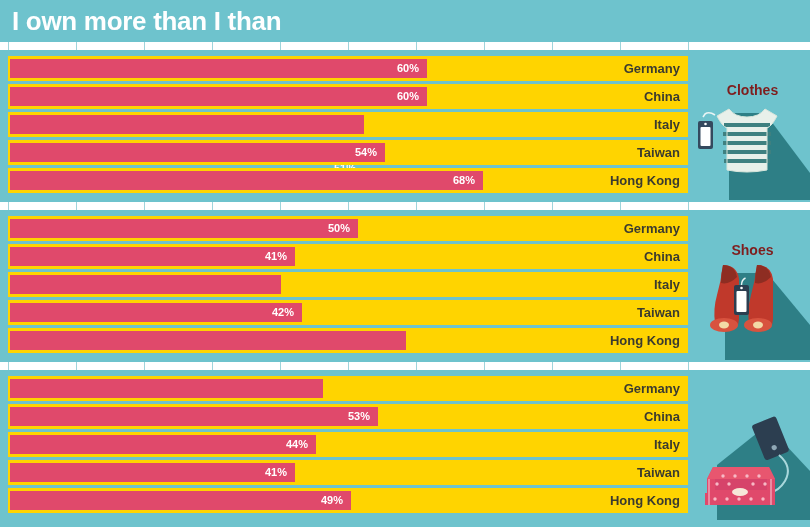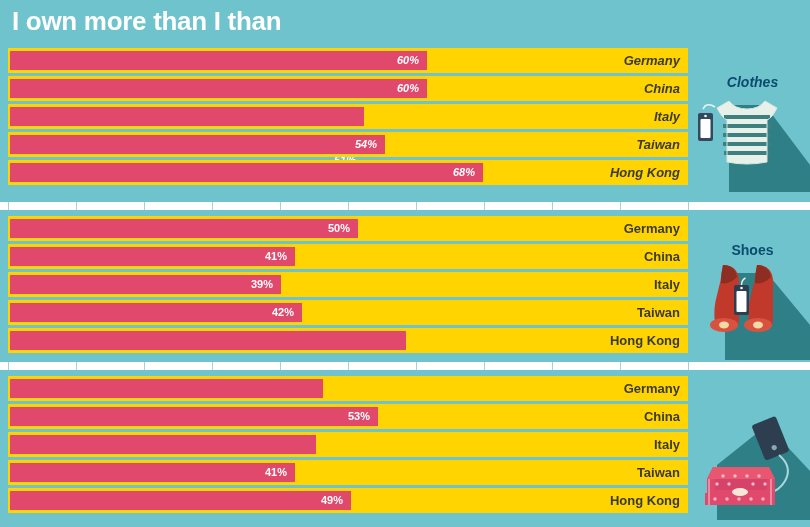--- a/index.html
+++ b/index.html
@@ -19,21 +19,21 @@
     position:absolute;left:12px;top:6px;
     font-size:26px;font-weight:bold;color:#ffffff;
     letter-spacing:-0.3px;white-space:nowrap;
   }
 
   
   .block{
     position:absolute;left:0;width:810px;height:150px;
     background:#6ec3cd;overflow:hidden;
   }
-  .block.b0{top:42px;font-style:italic;}
+  .block.b0{top:50px;}
   .block.b1{top:210px;}
   .block.b2{top:370px;}
 
   
   .sep{
     position:absolute;left:0;width:810px;height:8px;
     background:#ffffff;
   }
   .sep.s0{top:42px;}
   .sep.s1{top:202px;}
@@ -72,21 +72,21 @@
     white-space:nowrap;
   }
 
   
   .side{
     position:absolute;left:695px;top:0;width:115px;height:150px;
     overflow:hidden;
   }
   .side-label{
     position:absolute;width:100%;text-align:center;top:32px;
-    color:#0c4a6e;font-size:14px;font-weight:bold;z-index:5;
+    color:#7f1d1d;font-size:14px;font-weight:bold;z-index:5;
   }
   .icon-wrap{
     position:absolute;left:0;top:45px;width:115px;height:105px;
     z-index:3;
   }
   .icon-wrap svg{display:block;margin:0 auto;}
 </style>
 </head>
 <body>
 
@@ -211,21 +211,20 @@
       </div>
       <div class="row">
         <div class="track"></div>
         <div class="bar" style="width: 285px;"></div>
         <div class="pct" style="left: 2px; width: 285px;">41%</div>
         <div class="country">China</div>
       </div>
       <div class="row">
         <div class="track"></div>
         <div class="bar" style="width: 271px;"></div>
-        <div class="pct" style="left: 2px; width: 271px;">39%</div>
         <div class="country">Italy</div>
       </div>
       <div class="row">
         <div class="track"></div>
         <div class="bar" style="width: 292px;"></div>
         <div class="pct" style="left: 2px; width: 292px;">42%</div>
         <div class="country">Taiwan</div>
       </div>
       <div class="row">
         <div class="track"></div>
@@ -270,20 +269,21 @@
       </div>
       <div class="row">
         <div class="track"></div>
         <div class="bar" style="width: 368px;"></div>
         <div class="pct" style="left: 2px; width: 368px;">53%</div>
         <div class="country">China</div>
       </div>
       <div class="row">
         <div class="track"></div>
         <div class="bar" style="width: 306px;"></div>
+        <div class="pct" style="left: 2px; width: 306px;">44%</div>
         <div class="country">Italy</div>
       </div>
       <div class="row">
         <div class="track"></div>
         <div class="bar" style="width: 285px;"></div>
         <div class="pct" style="left: 2px; width: 285px;">41%</div>
         <div class="country">Taiwan</div>
       </div>
       <div class="row">
         <div class="track"></div>

